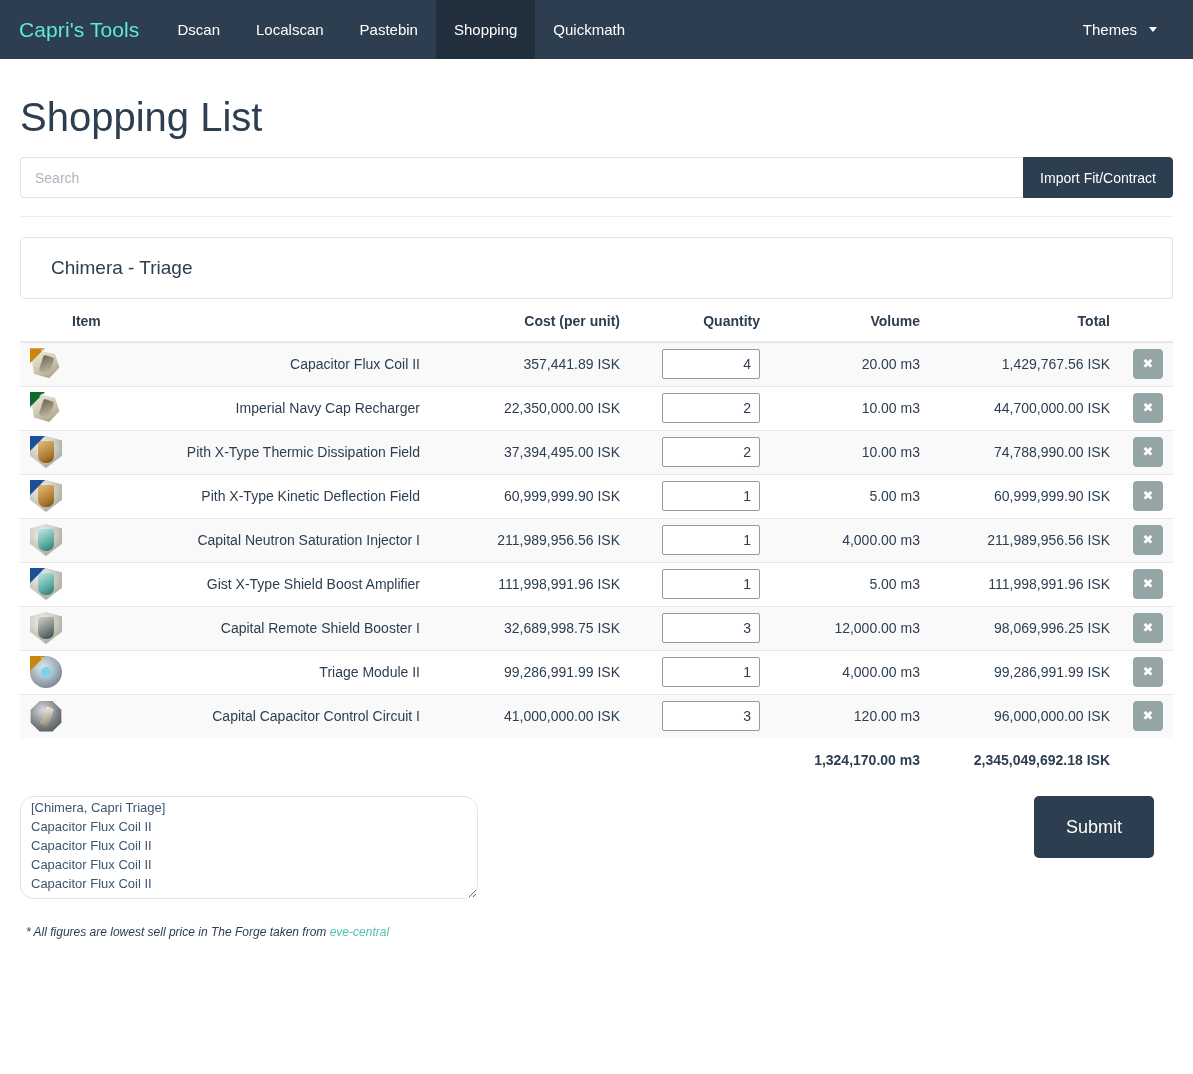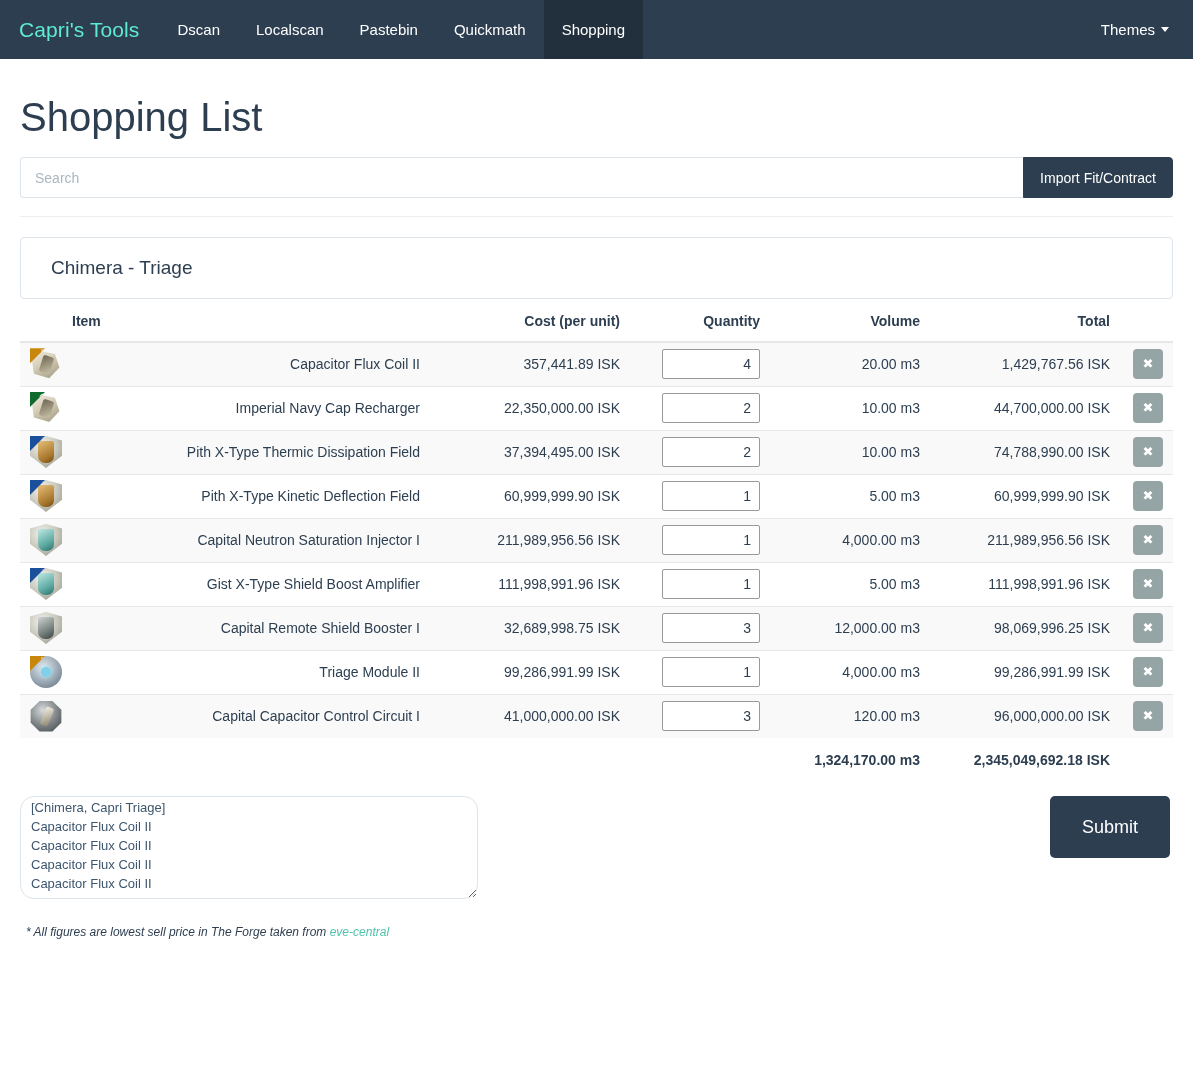--- a/index.html
+++ b/index.html
@@ -34,21 +34,21 @@
   .nav-item {
     display: flex; align-items: center;
     padding: 0 18px;
     color: #ffffff;
     font-size: 15px;
     text-decoration: none;
     white-space: nowrap;
   }
   .nav-item.active { background: #22303d; }
   .nav-right { margin-left: auto; display: flex; align-items: stretch; }
-  .nav-right .nav-item { padding-right: 24px; }
+  .nav-right .nav-item { padding-right: 36px; gap: 6px; }
   .caret {
     display: inline-block;
     width: 0; height: 0;
     margin-left: 6px;
     border-left: 4px solid transparent;
     border-right: 4px solid transparent;
     border-top: 5px solid #ffffff;
     vertical-align: middle;
   }
 
@@ -309,42 +309,42 @@
   .btn-submit {
     background: #2c3e50;
     color: #fff;
     border: none;
     border-radius: 5px;
     width: 120px;
     height: 62px;
     font-size: 18px;
     font-family: "Liberation Sans", sans-serif;
     cursor: pointer;
-    margin-right: 3px;
+    margin-right: 19px;
   }
   .footnote {
     font-size: 12px;
     font-style: italic;
     color: #2c3e50;
     margin-top: 26px;
     padding-left: 6px;
   }
   .footnote a { color: #4fc3ad; text-decoration: none; font-style: italic; }
 </style>
 </head>
 <body>
 
 <div class="navbar">
   <a class="brand" href="#">Capri's Tools</a>
   <div class="nav-links">
     <a class="nav-item" href="#">Dscan</a>
     <a class="nav-item" href="#">Localscan</a>
     <a class="nav-item" href="#">Pastebin</a>
+    <a class="nav-item active" href="#">Shopping</a>
     <a class="nav-item" href="#">Quickmath</a>
-    <a class="nav-item active" href="#">Shopping</a>
   </div>
   <div class="nav-right">
     <a class="nav-item" href="#">
       <span>Themes</span>
       <span class="caret"></span>
     </a>
   </div>
 </div>
 
 <div class="container">

